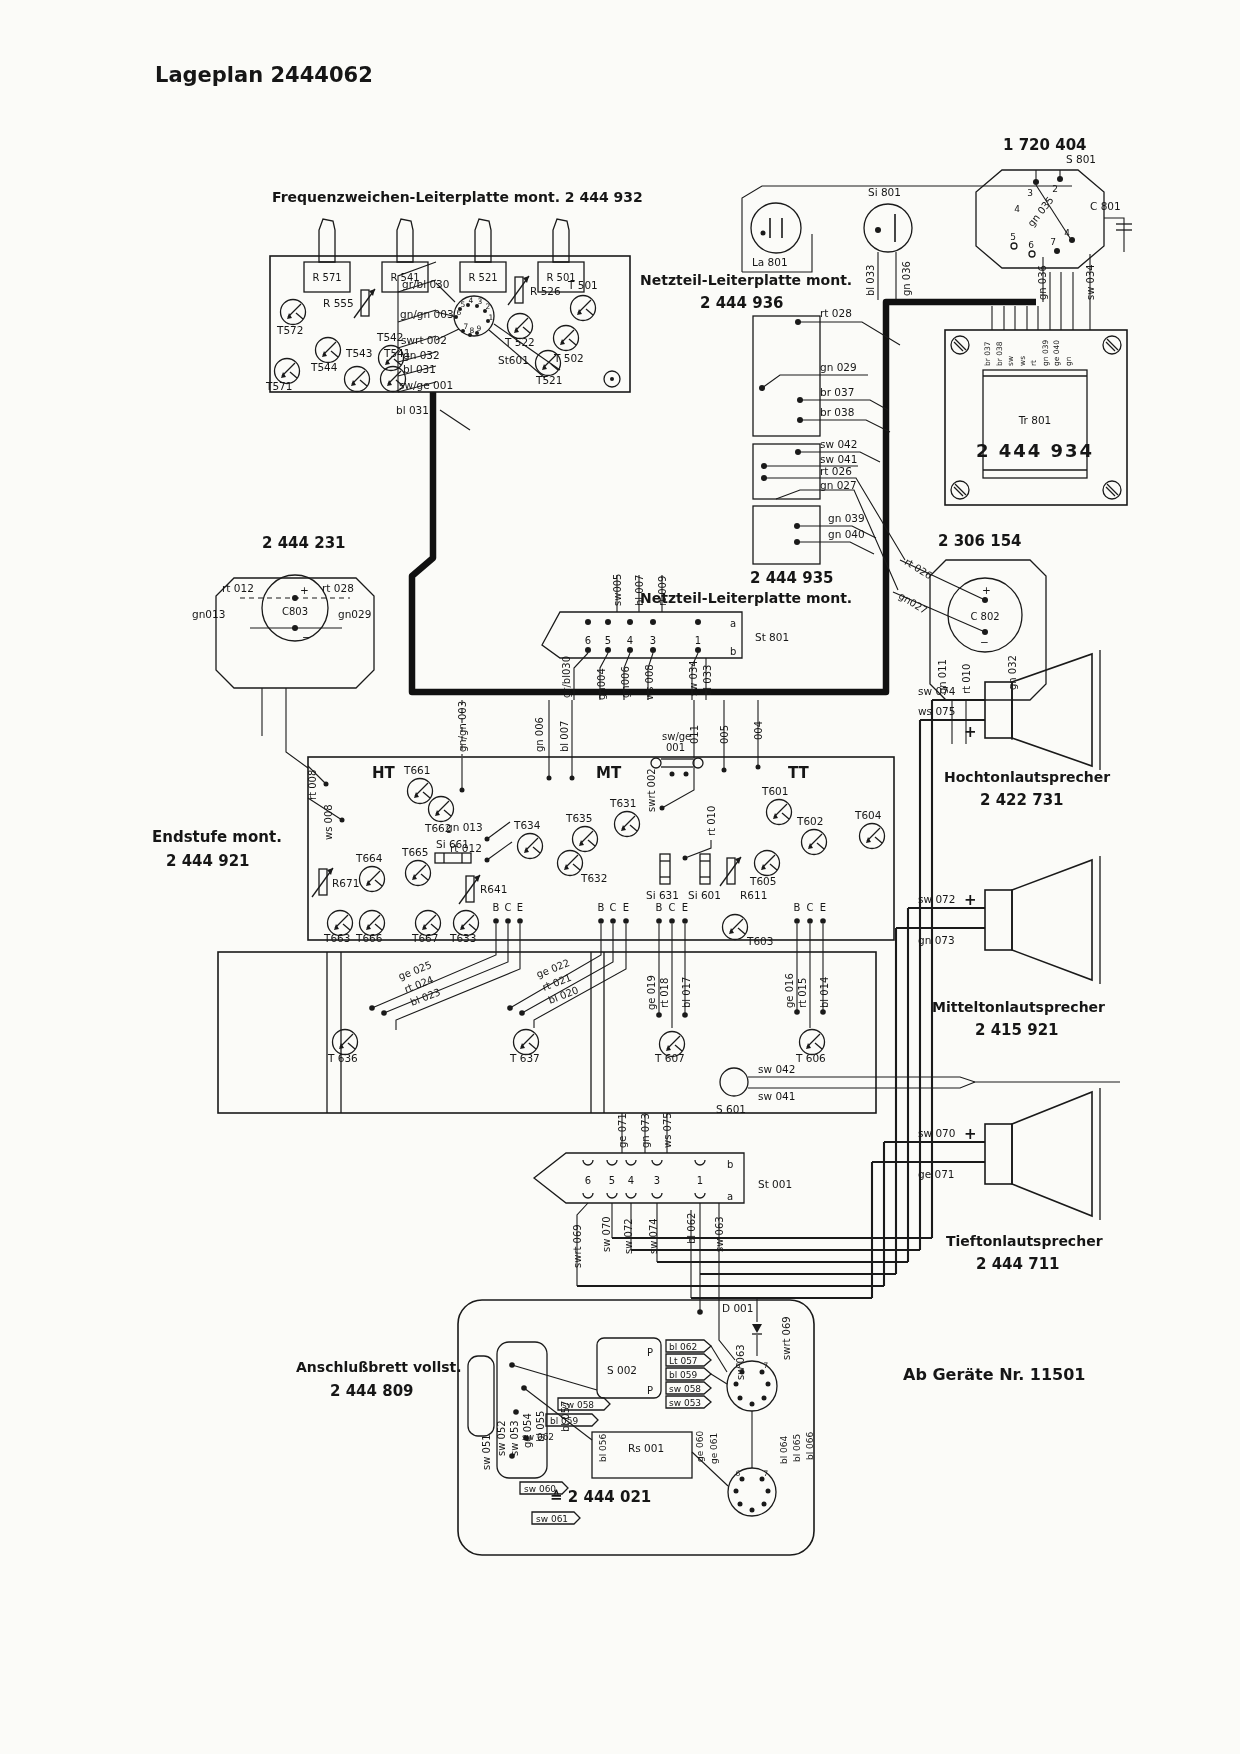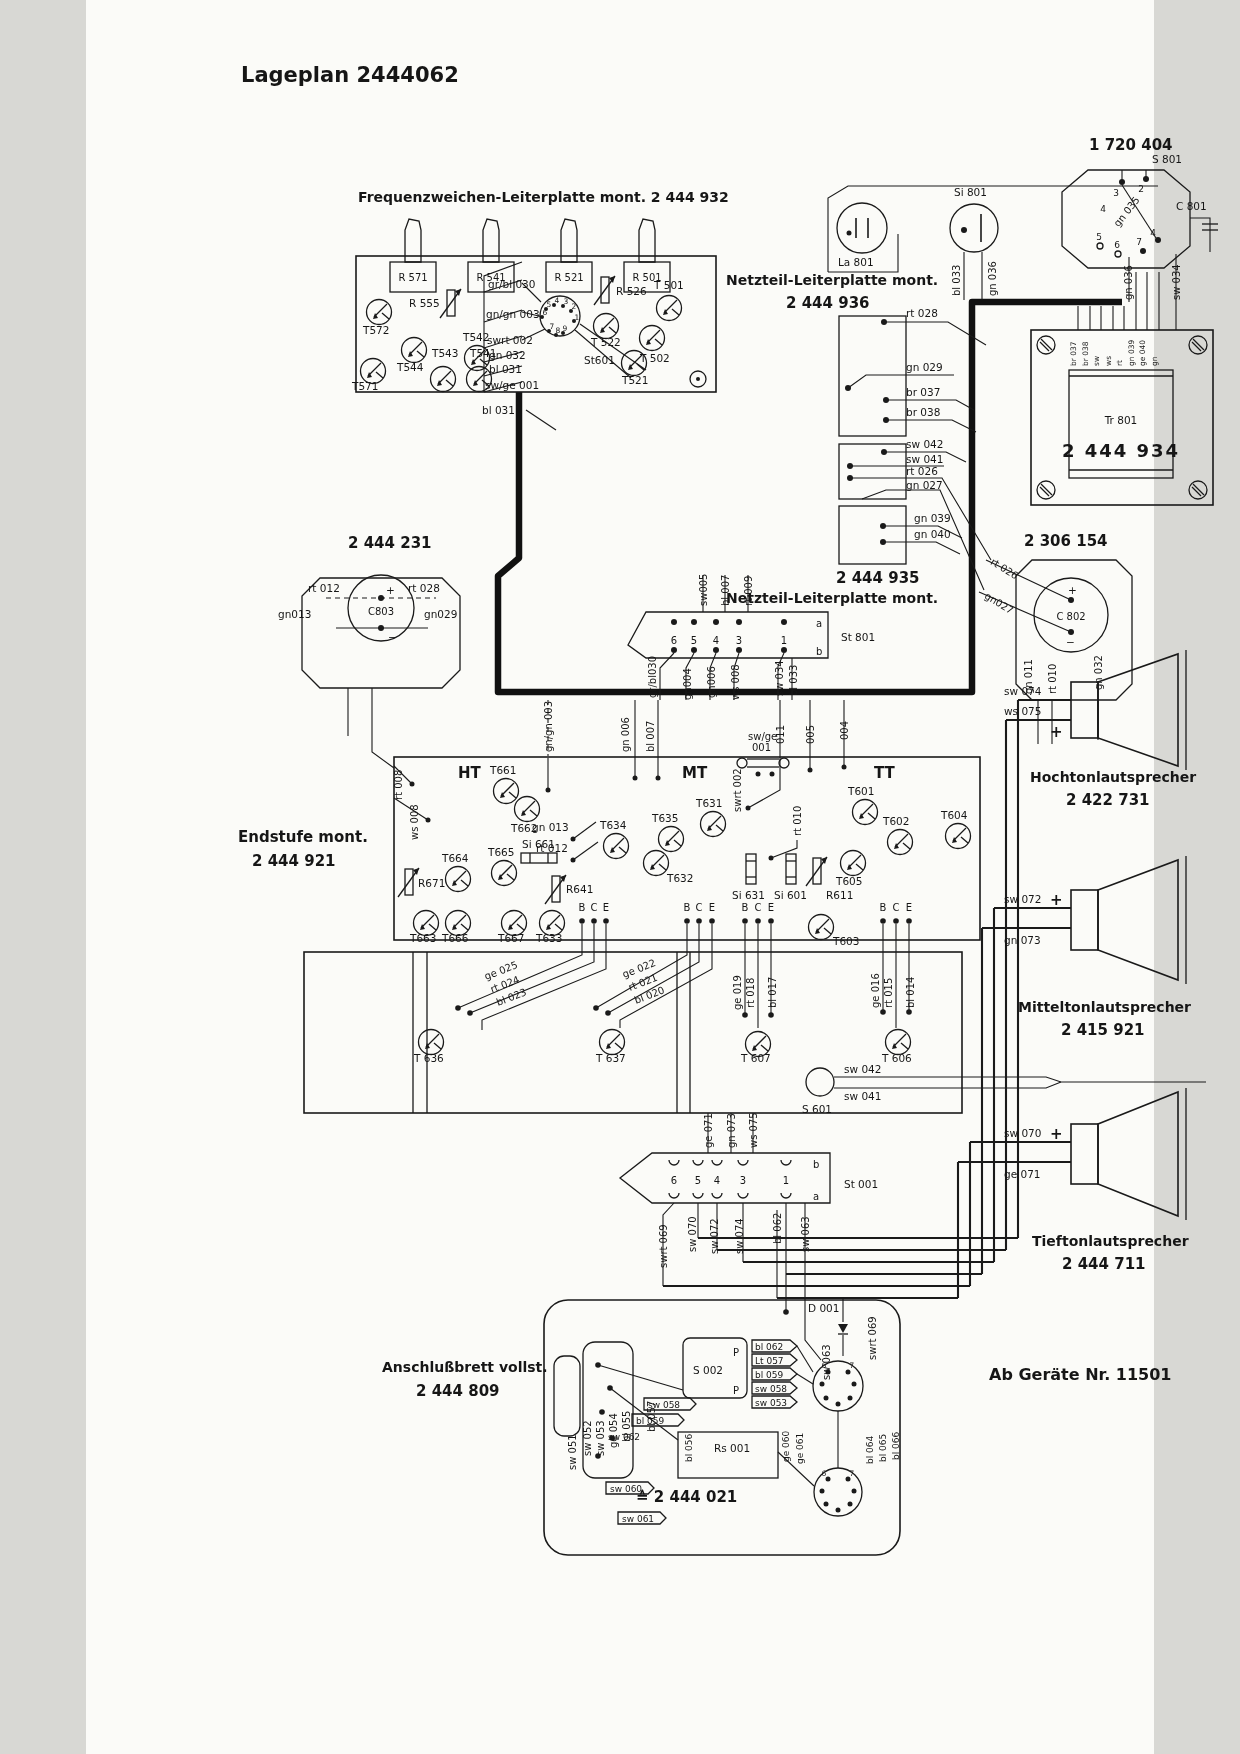--- a/index.html
+++ b/index.html
@@ -1,16 +1,16 @@
 <!DOCTYPE html>
 <html><head>
 <meta charset="utf-8">
 <style>
   html,body{margin:0;padding:0;background:#d8d8d4;}
-  #page{position:relative;width:1068px;height:1754px;margin:0 auto;background:#fbfbf8;
+  #page{position:relative;width:1240px;height:1754px;margin:0 auto;background:#fbfbf8;
         font-family:"DejaVu Sans",sans-serif;}
   svg{position:absolute;left:0;top:0;}
   svg *{vector-effect:none;}
   .ln{stroke:#1a1a1a;fill:none;stroke-width:1.3;}
   .ln2{stroke:#1a1a1a;fill:none;stroke-width:1.6;}
   .w{stroke:#1a1a1a;fill:none;stroke-width:1.1;}
   .w2{stroke:#1a1a1a;fill:none;stroke-width:2.1;}
   .heavy{stroke:#111;fill:none;stroke-width:6.5;stroke-linejoin:round;}
   .dot{fill:#1a1a1a;stroke:none;}
   text{fill:#161616;}

